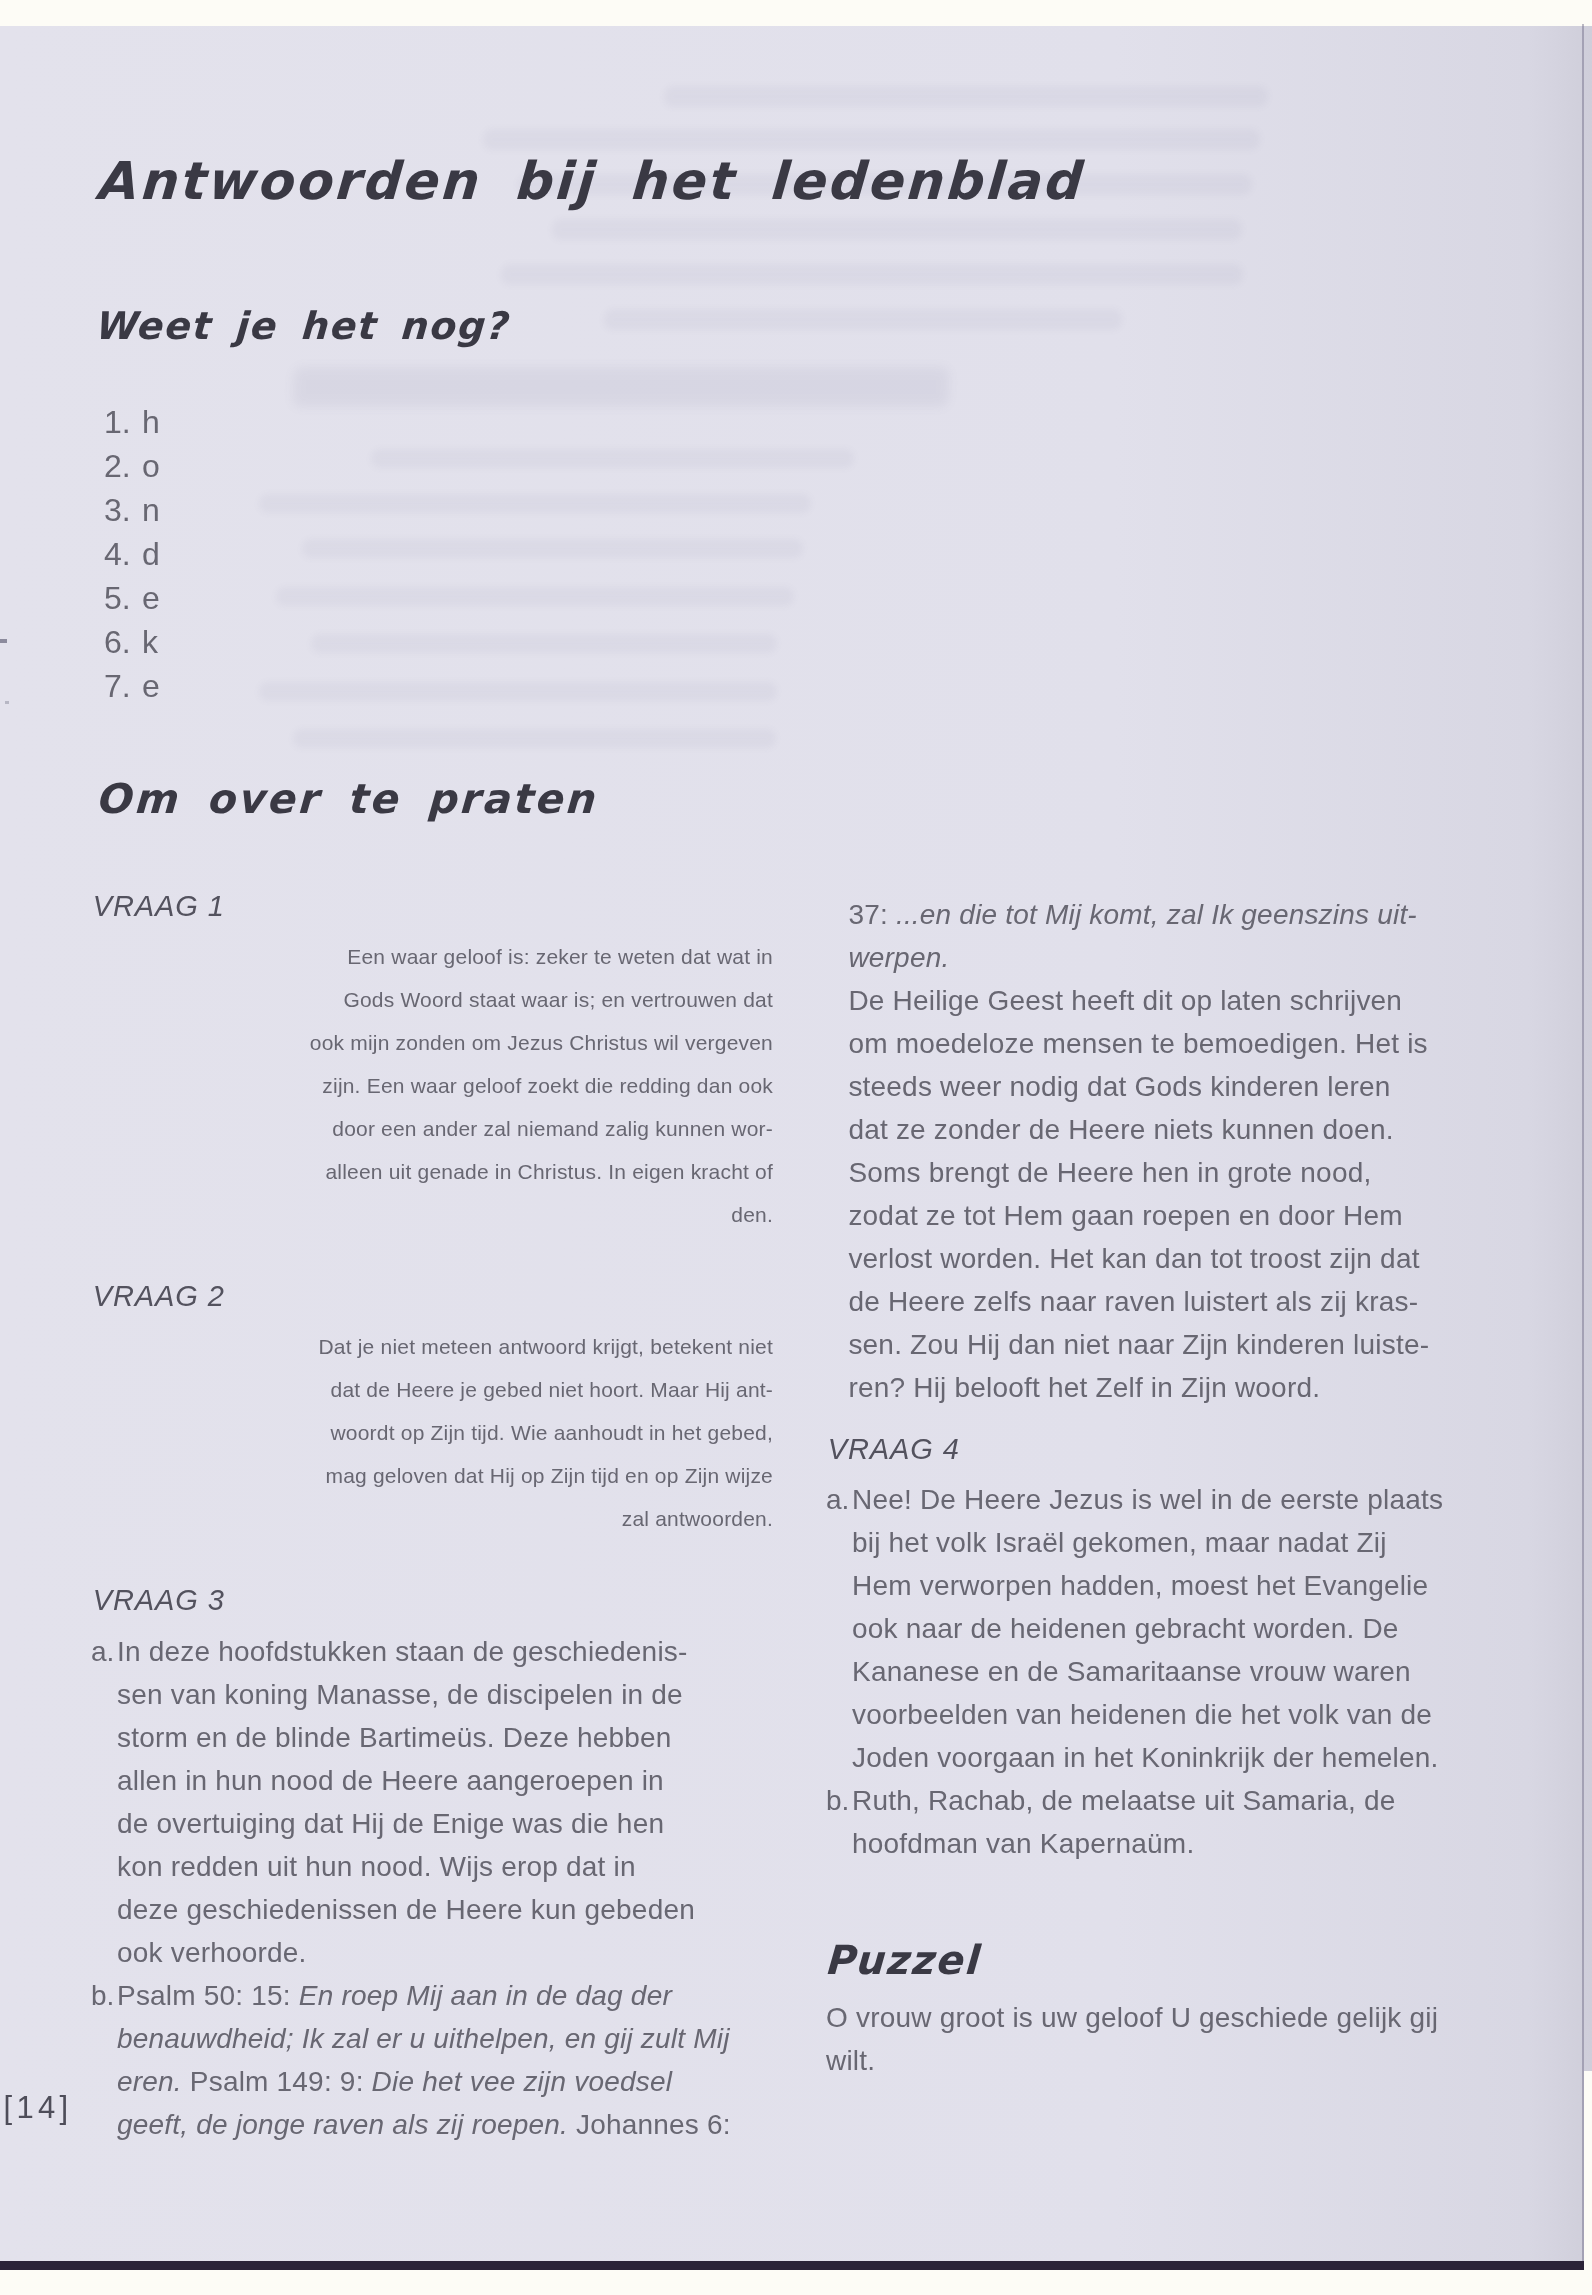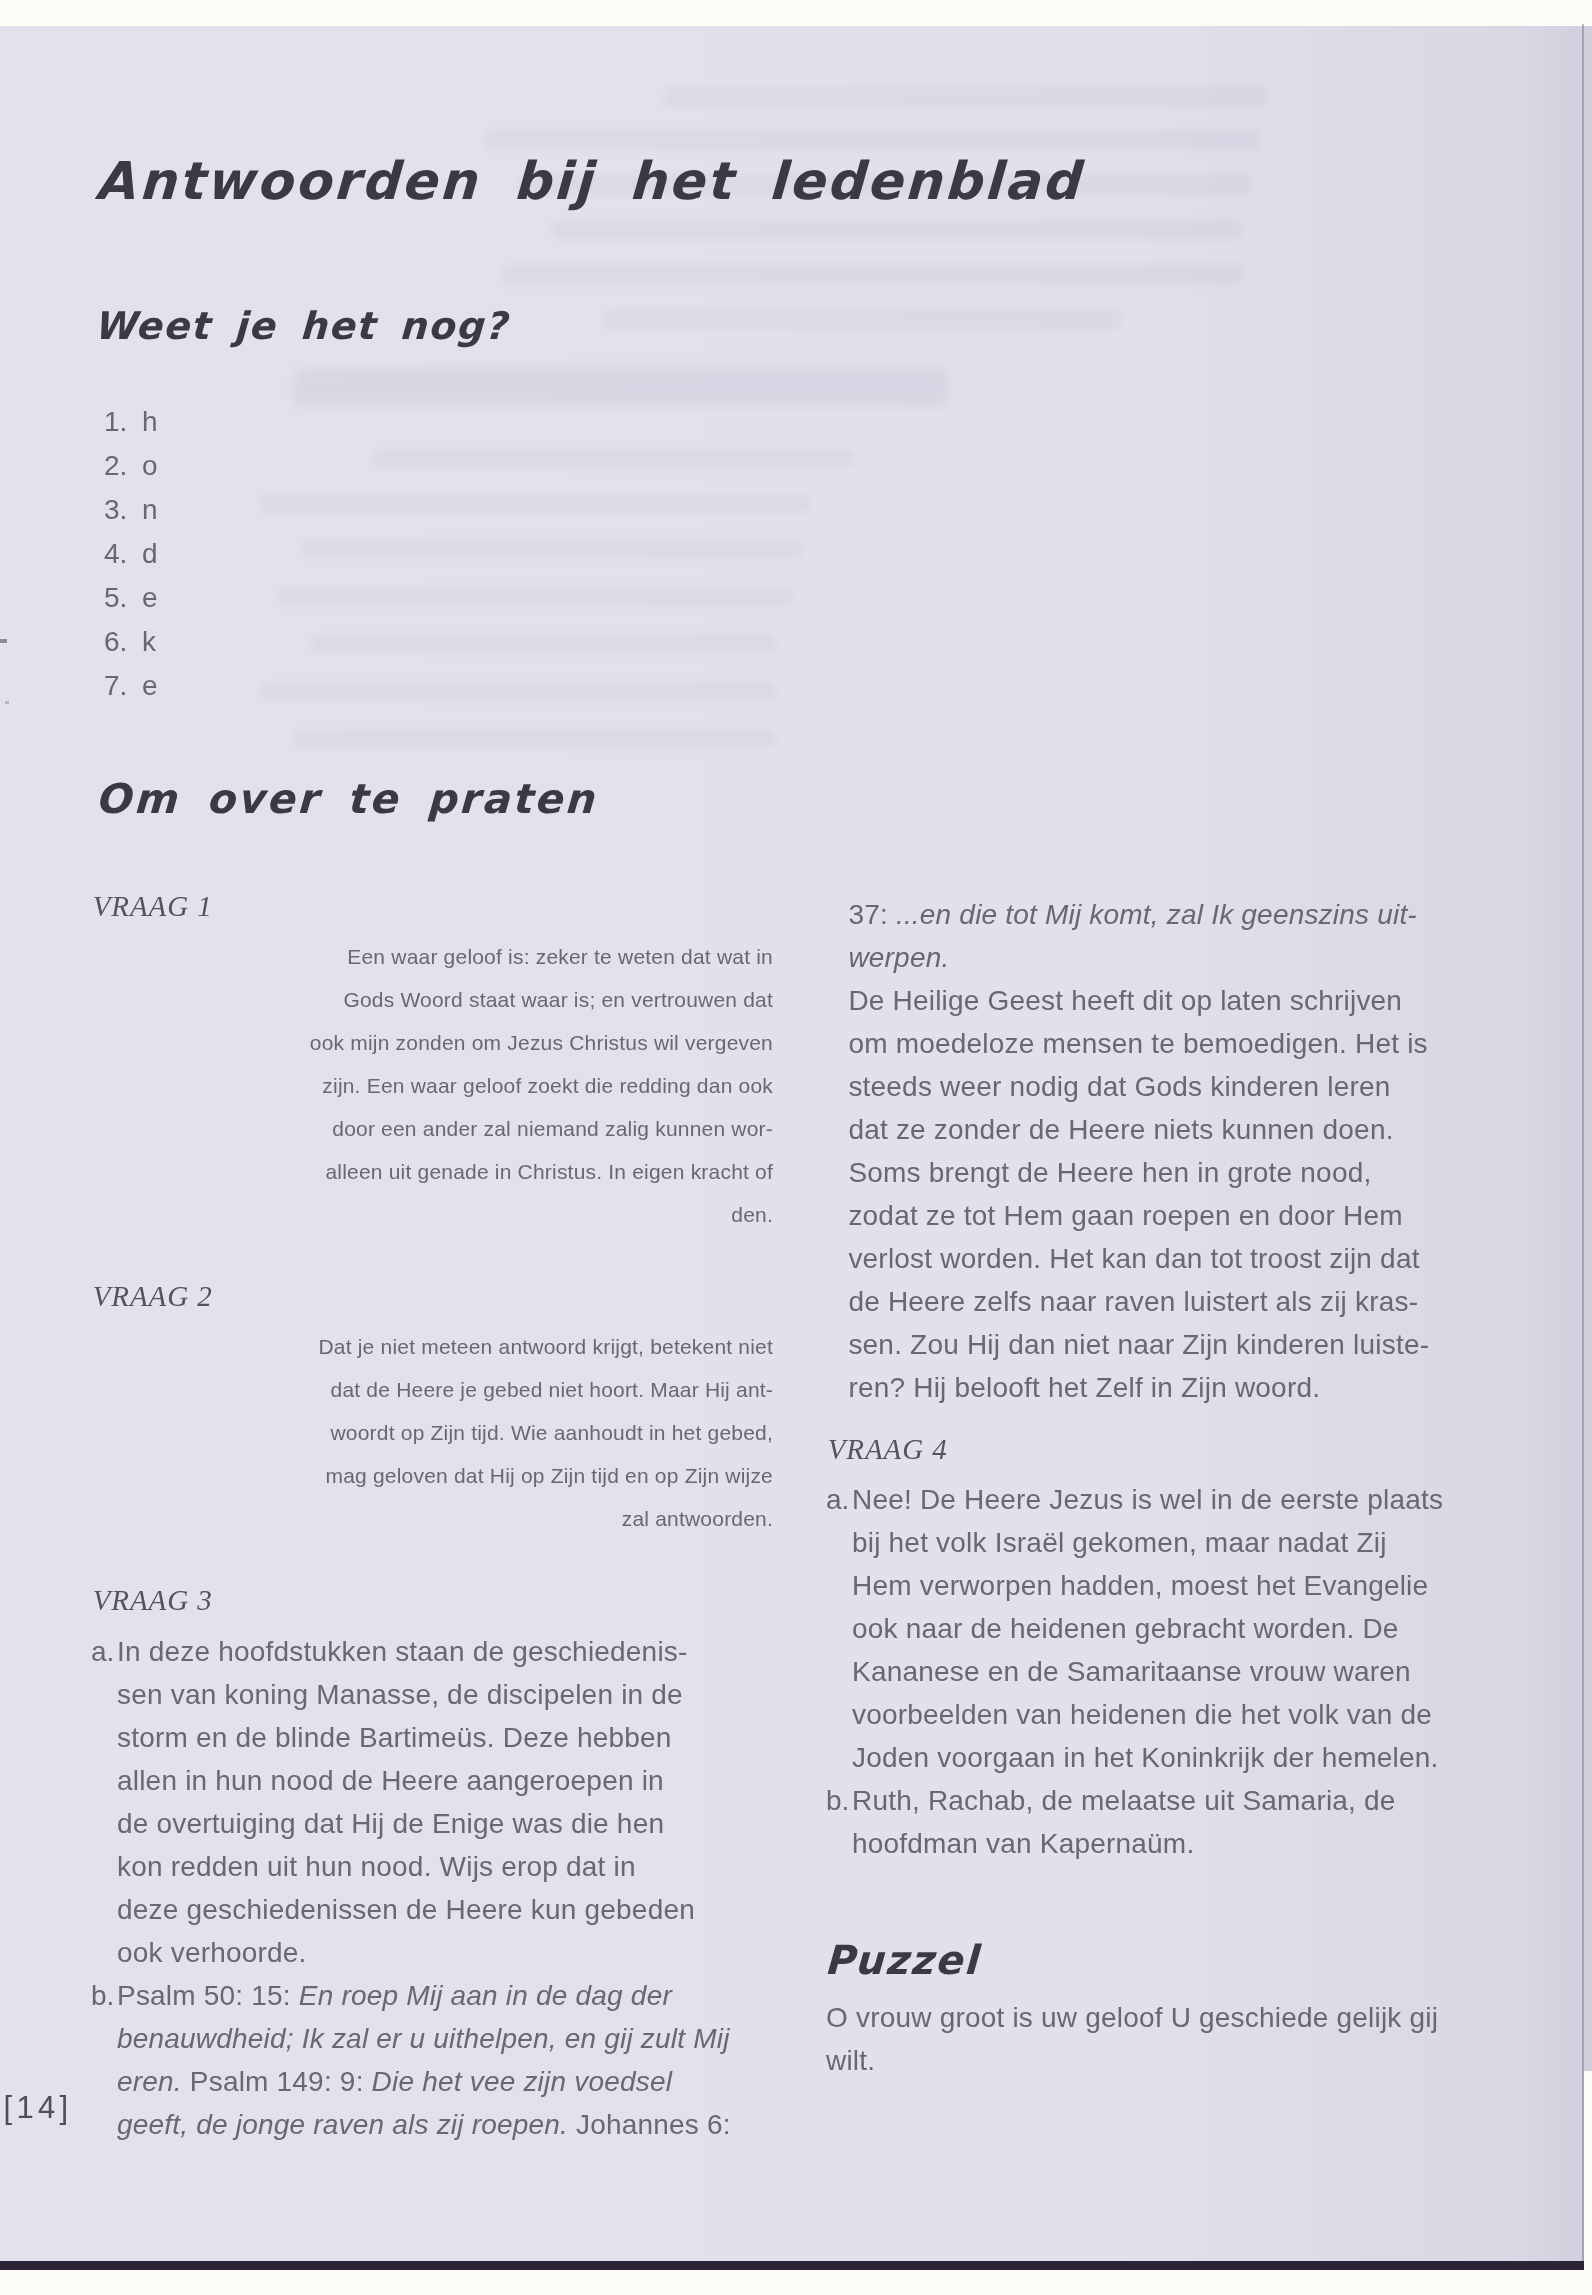--- a/index.html
+++ b/index.html
@@ -31,30 +31,30 @@
     font-family:"DejaVu Sans",sans-serif;font-weight:bold;font-style:italic;
     color:var(--ink-dark,#3a3944);transform:skewX(-5deg);transform-origin:left bottom;
     white-space:nowrap;
   }
   .h1{position:absolute;left:97px;top:152px;font-size:52px;line-height:59px;letter-spacing:2.6px;word-spacing:14px;}
   .h2{position:absolute;left:95px;top:304px;font-size:38px;line-height:45px;letter-spacing:1.7px;word-spacing:8.6px;}
   .h3{position:absolute;left:97px;top:775px;font-size:41px;line-height:48px;letter-spacing:2.6px;word-spacing:10.4px;}
   .puzzle-heading{font-size:40px;line-height:43px;margin:74px 0 14px;letter-spacing:1.7px;}
 
   
-  .quiz{position:absolute;left:104px;top:400px;font-size:28px;color:var(--ink-body,#686772);}
+  .quiz{position:absolute;left:104px;top:400px;font-size:32px;color:var(--ink-body,#686772);}
   .qrow{height:44px;line-height:44px;}
   .qnum{display:inline-block;width:38px;}
   .qans{display:inline-block;}
 
   
   .col-left{position:absolute;left:91px;top:889px;width:682px;}
   .col-right{position:absolute;left:826px;top:893px;width:699px;}
   .vh{font-style:italic;font-size:29px;line-height:35px;margin:0 0 11.2px 1.7px;
-      color:var(--ink-heading,#53525e);letter-spacing:0.9px;font-family:Liberation Serif, serif;}
+      color:var(--ink-heading,#53525e);letter-spacing:0.9px;}
   .para{margin:0 0 43px 0;color:var(--ink-body,#686772);font-size:21px;text-align:right;}
   .tline{height:43px;line-height:43px;white-space:nowrap;letter-spacing:0.2px;}
   .it{font-style:italic;}
   .ab{position:relative;padding-left:26px;color:var(--ink-body,#686772);font-size:28px;}
   .ab .marker{position:absolute;left:0;top:0;height:43px;line-height:43px;}
   .block1{padding-left:22.4px;color:var(--ink-body,#686772);font-size:28px;}
   .v4{margin-top:23px;}
   .puzzle-text{color:var(--ink-body,#686772);font-size:28px;}
 
   .pagenum{position:absolute;left:3.5px;top:2090px;font-size:31px;font-weight:400;

